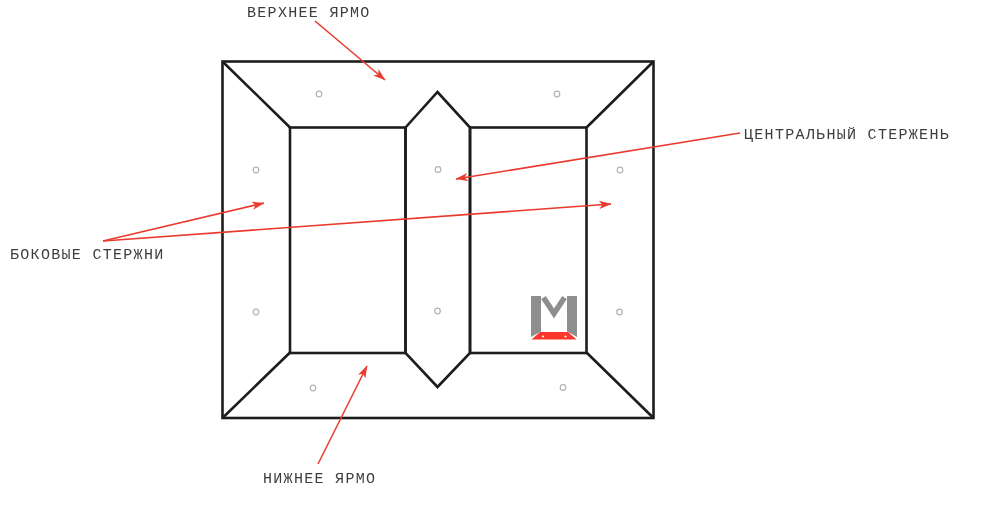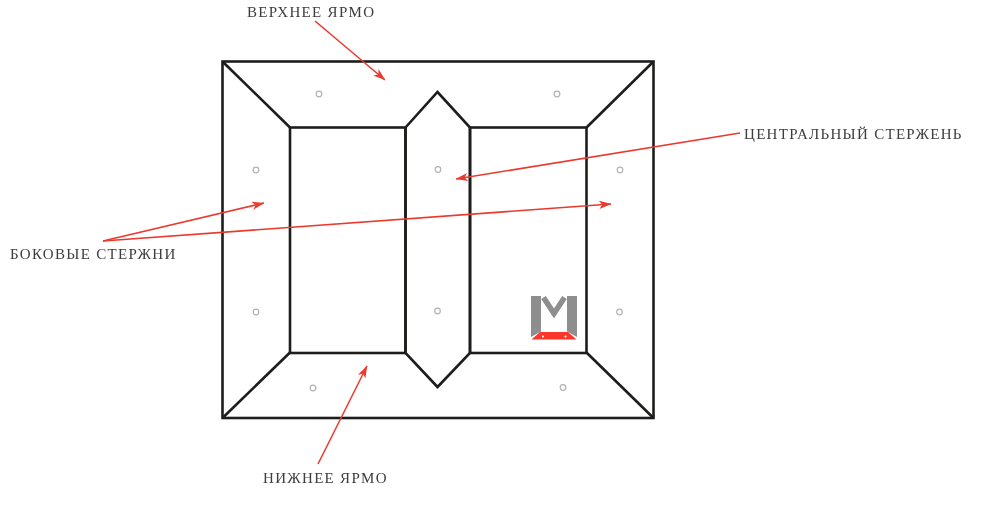--- a/index.html
+++ b/index.html
@@ -2,21 +2,21 @@
 <html><head>
 <meta charset="utf-8">
 <style>
   html, body { margin: 0; padding: 0; background: #ffffff; }
   .stage {
     position: relative;
     width: 1000px;
     height: 507px;
     background: #ffffff;
     overflow: hidden;
-    font-family: Liberation Serif, serif;
+    font-family: Liberation Mono, monospace;
   }
   .diagram-label {
     font-size: 15px;
     letter-spacing: 1.3px;
     font-weight: 400;
   }
 </style>
 </head>
 <body>
 

